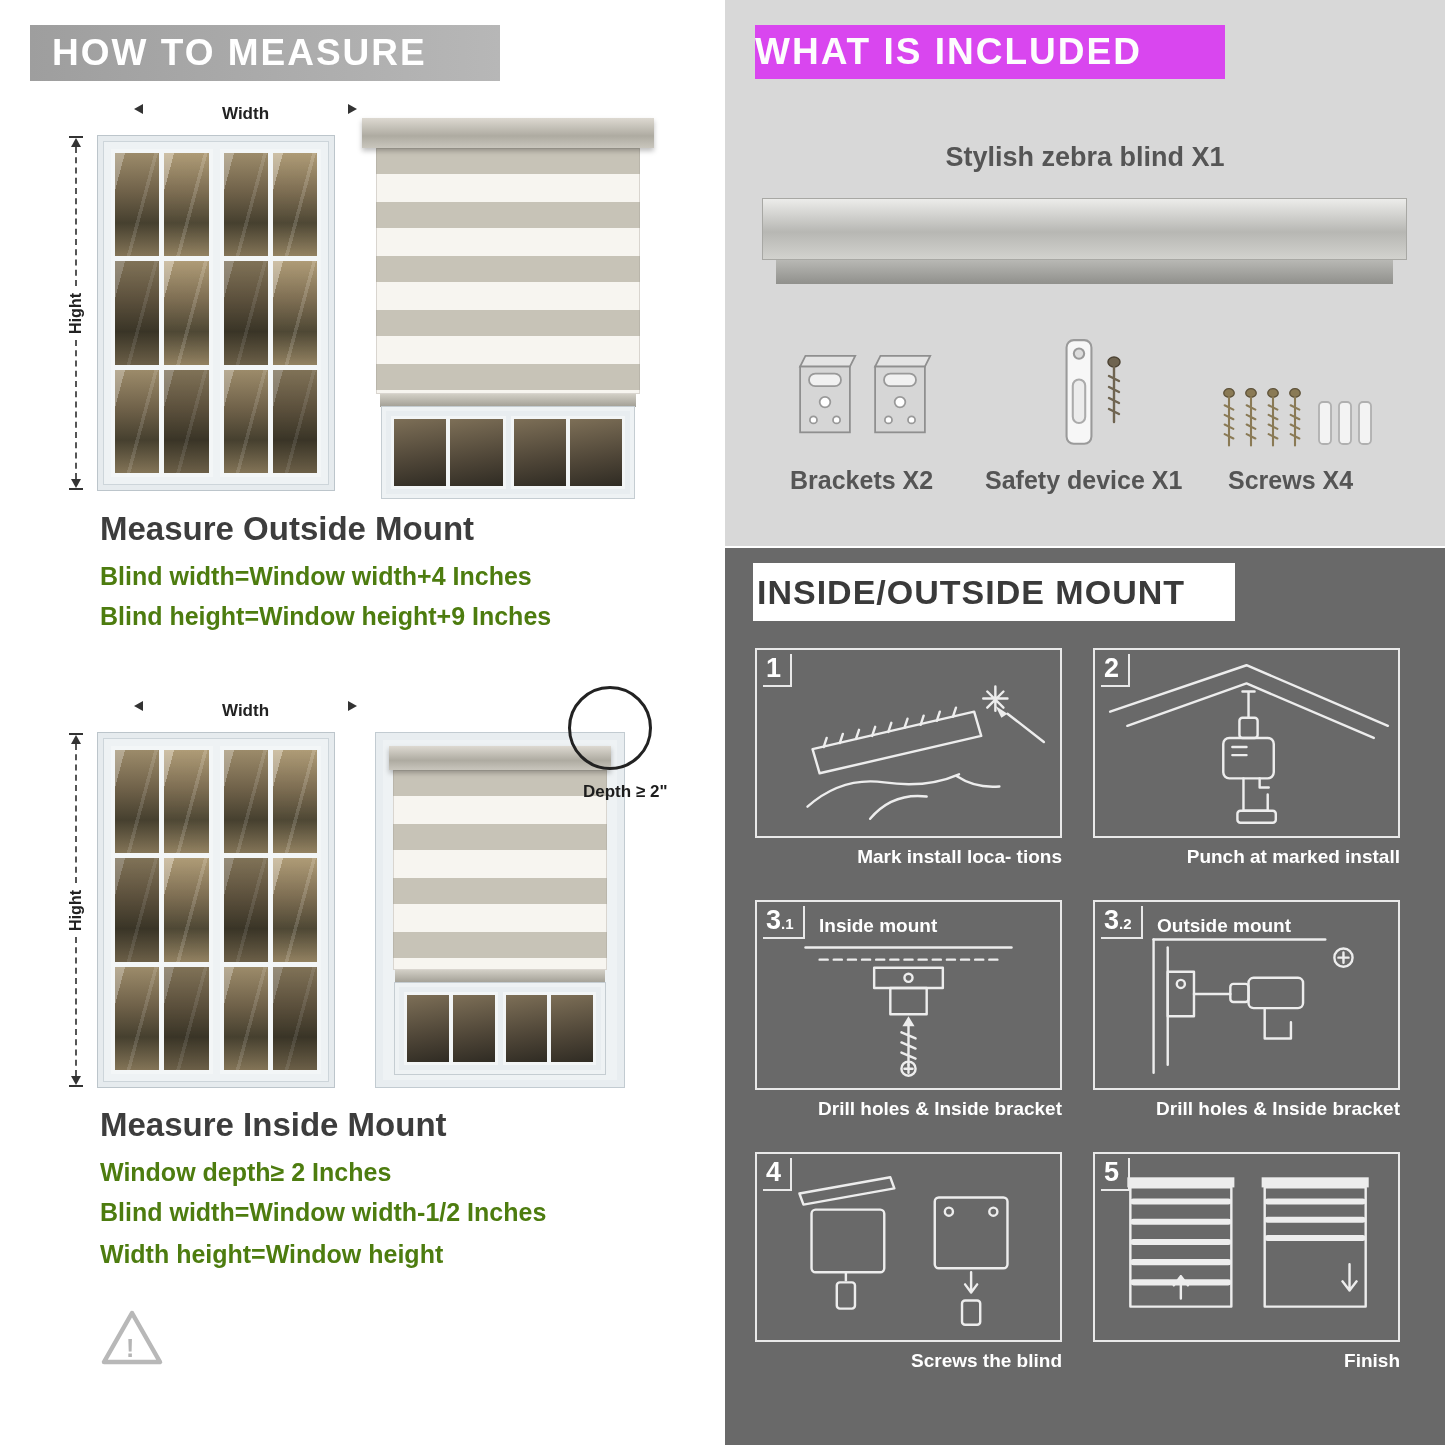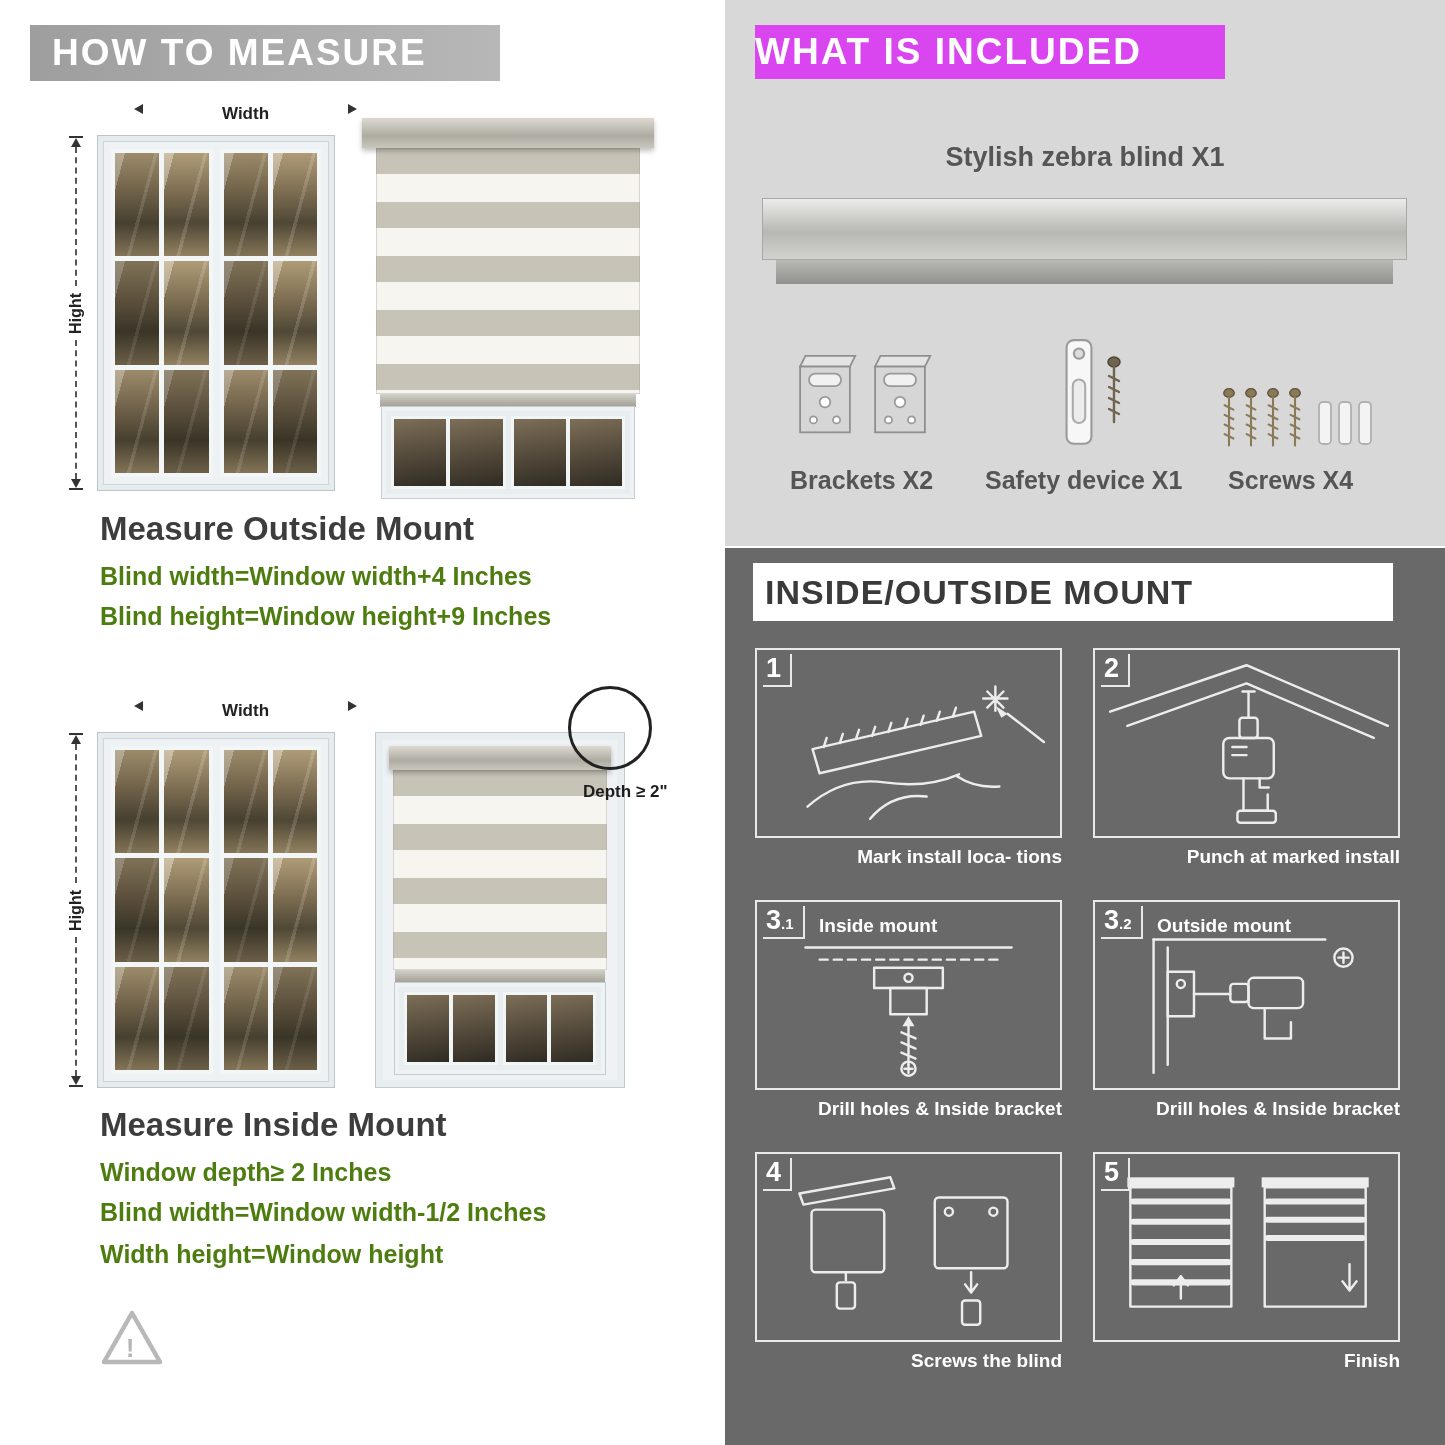--- a/index.html
+++ b/index.html
@@ -68,22 +68,22 @@
     font-size:37px;font-weight:bold;line-height:54px;letter-spacing:2px;box-sizing:border-box;}
   .blind-label{position:absolute;left:725px;top:142px;width:720px;text-align:center;font-size:27px;font-weight:bold;color:#555;}
   .cassette{position:absolute;left:762px;top:198px;width:645px;height:62px;
     background:linear-gradient(180deg,#ececea,#b7b7b3 55%,#d2d2ce);border:1px solid #a8a8a4;box-sizing:border-box;}
   .cassette-rail{position:absolute;left:776px;top:260px;width:617px;height:24px;
     background:linear-gradient(180deg,#b8b8b4,#90908c);}
   .inc-label{position:absolute;top:466px;font-size:25px;font-weight:bold;color:#555;}
 
   
   .mount-panel{position:absolute;left:725px;top:548px;width:720px;height:897px;background:#696969;}
-  .banner-mount{position:absolute;left:753px;top:563px;width:640px;height:58px;background:#ffffff;color:#3a3a3a;
-    font-size:34px;font-weight:bold;line-height:58px;padding-left:12px;letter-spacing:1px;box-sizing:border-box;}
+  .banner-mount{position:absolute;left:753px;top:563px;width:482px;height:58px;background:#ffffff;color:#3a3a3a;
+    font-size:34px;font-weight:bold;line-height:58px;padding-left:4px;letter-spacing:1px;box-sizing:border-box;}
 
   .step{position:absolute;width:307px;height:190px;border:2px solid #e9e9e9;box-sizing:border-box;}
   .stepnum{position:absolute;top:4px;left:6px;color:#fff;z-index:2;padding:1px 9px 3px 3px;
     border-right:2px solid #e9e9e9;border-bottom:2px solid #e9e9e9;line-height:1;}
   .stepnum b{font-size:27px;}
   .stepnum small{font-size:15px;font-weight:bold;}
   .steptitle{position:absolute;top:13px;left:62px;color:#fff;font-weight:bold;font-size:19px;z-index:2;}
   .stepcap{position:absolute;width:307px;color:#fff;font-weight:bold;font-size:19px;text-align:right;}
   .art{position:absolute;left:0;top:0;width:100%;height:100%;}
   .art path,.art rect,.art circle,.art polygon,.art line,.art ellipse{

